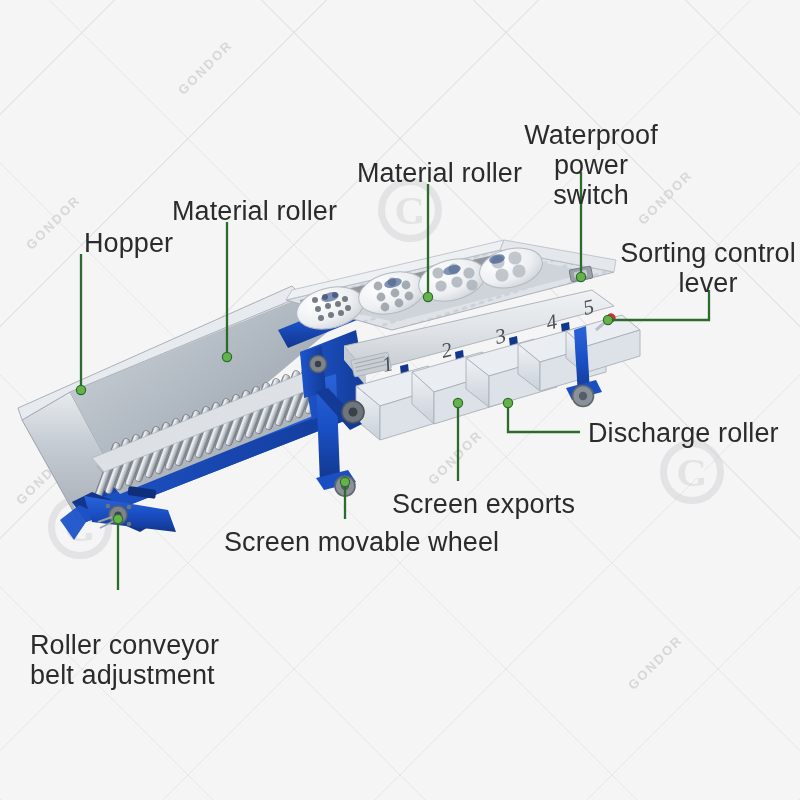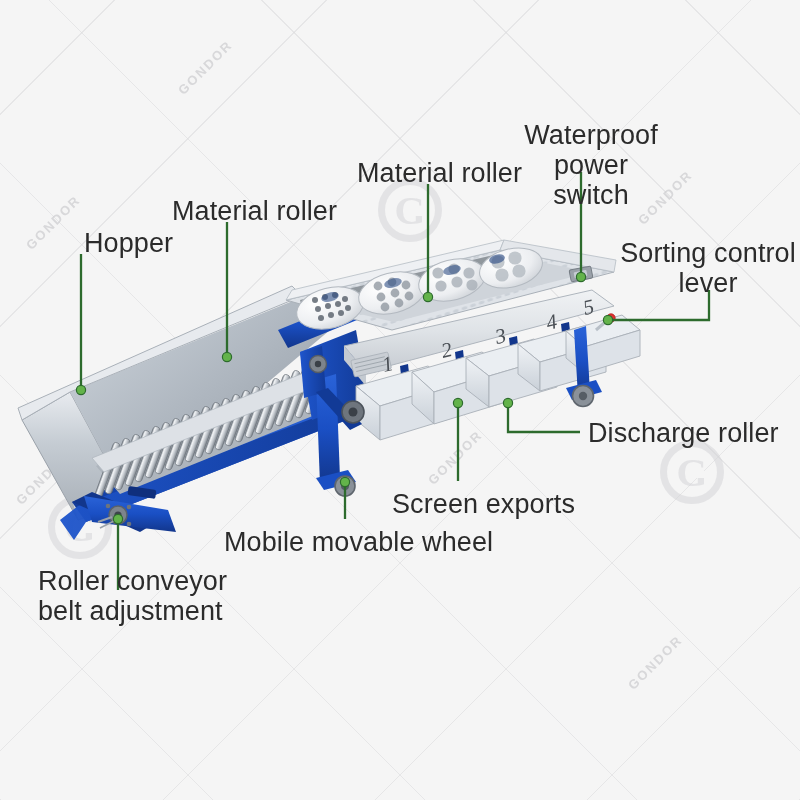--- a/index.html
+++ b/index.html
@@ -421,18 +421,18 @@
   <div class="label c" style="left:489px; top:120px; width:204px;">Waterproof power
 switch</div>
 
   <div class="label c" style="left:620px; top:238px; width:176px;">Sorting control
 lever</div>
 
   <div class="label l" style="left:588px; top:418px;">Discharge roller</div>
 
   <div class="label l" style="left:392px; top:489px;">Screen exports</div>
 
-  <div class="label l" style="left:224px; top:527px;">Mobile movable wheel</div>
-
-  <div class="label l" style="left:30px; top:566px;margin-left:8px;">Roller conveyor
+  <div class="label l" style="left:224px; top:527px;">Screen movable wheel</div>
+
+  <div class="label l" style="left:30px; top:630px;">Roller conveyor
 belt adjustment</div>
 
 </div>
 
 </body></html>

